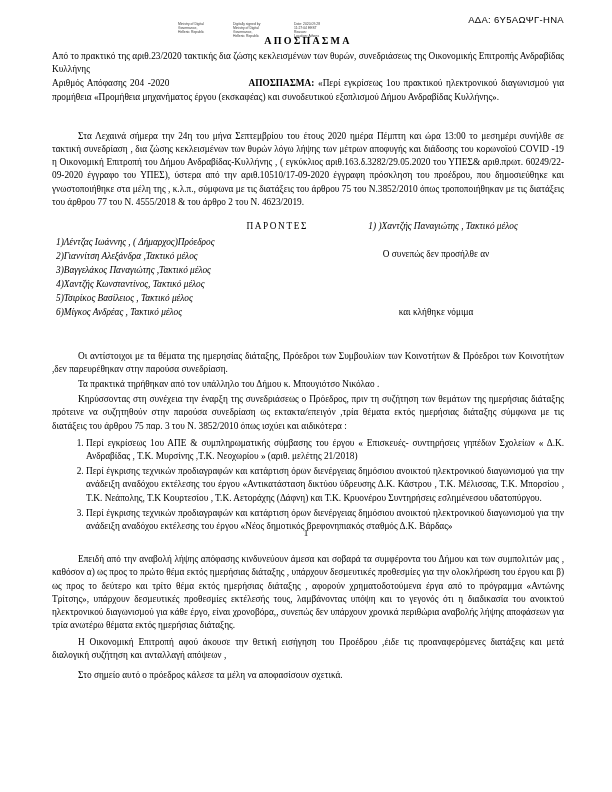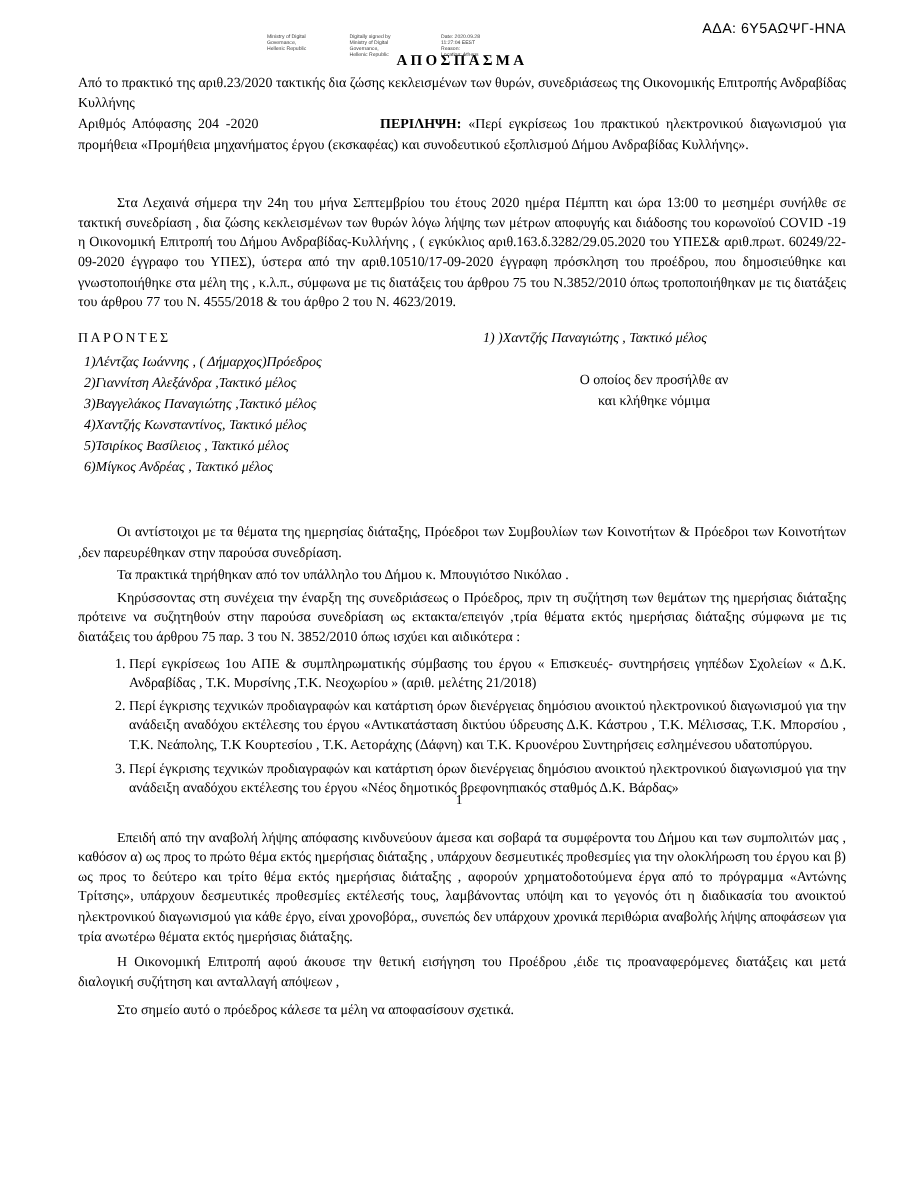--- a/index.html
+++ b/index.html
@@ -68,36 +68,37 @@
     display: flex;
     margin-top: 11px;
     font-size: 9.3px;
     line-height: 1.5;
   }
   .col {
     width: 50%;
     box-sizing: border-box;
   }
   .col-head {
-    text-align: left;
+    text-align: right;
     letter-spacing: 1.6px;
     margin-bottom: 2px;
   }
   .col.right .col-head { letter-spacing: 1.6px; }
   .col ul {
     list-style: none;
     margin: 0;
     padding: 0 0 0 4px;
   }
-  .col.right ul { padding-left: 14px; }
+  .col.right ul { padding-left: 14px; text-align: center; }
   .col li { white-space: nowrap; font-style: italic; }
   .note-center {
     text-align: center;
     font-size: 9.3px;
     line-height: 1.5;
+    margin-top: 44px;
   }
   ol.items {
     margin: 4px 0 0 0;
     padding-left: 34px;
     font-size: 9.3px;
     line-height: 1.42;
   }
   ol.items li {
     margin-bottom: 2px;
     text-align: justify;
@@ -138,21 +139,21 @@
     </div>
   </div>
 
   <div class="doctitle">ΑΠΟΣΠΑΣΜΑ</div>
 
   <div class="topblock">
     <p class="body">Από το πρακτικό   της αριθ.23/2020  τακτικής δια ζώσης κεκλεισμένων  των θυρών,  συνεδριάσεως   της Οικονομικής Επιτροπής Ανδραβίδας Κυλλήνης</p>
     <p class="body">
       <span>Αριθμός Απόφασης  204 -2020</span>
       <span style="display:inline-block;width:72px"></span>
-      <span class="bold">ΠΕΡΙΛΗΨΗ:</span>
+      <span class="bold">ΑΠΟΣΠΑΣΜΑ:</span>
       <span>«Περί εγκρίσεως 1ου πρακτικού ηλεκτρονικού διαγωνισμού για προμήθεια «Προμήθεια μηχανήματος έργου (εκσκαφέας) και συνοδευτικού εξοπλισμού Δήμου Ανδραβίδας Κυλλήνης».</span>
     </p>
   </div>
 
   <p class="body sp indent" style="margin-top:26px">Στα Λεχαινά σήμερα την 24η του μήνα Σεπτεμβρίου  του έτους 2020  ημέρα Πέμπτη   και ώρα 13:00 το μεσημέρι     συνήλθε σε τακτική   συνεδρίαση , δια ζώσης κεκλεισμένων των θυρών λόγω λήψης των μέτρων αποφυγής και διάδοσης  του κορωνοϊού COVID -19 η  Οικονομική Επιτροπή του Δήμου  Ανδραβίδας-Κυλλήνης , ( εγκύκλιος  αριθ.163.δ.3282/29.05.2020 του ΥΠΕΣ&amp; αριθ.πρωτ. 60249/22-09-2020 έγγραφο  του ΥΠΕΣ), ύστερα από την αριθ.10510/17-09-2020 έγγραφη  πρόσκληση του προέδρου, που δημοσιεύθηκε και γνωστοποιήθηκε  στα μέλη της , κ.λ.π., σύμφωνα με τις διατάξεις του άρθρου  75 του Ν.3852/2010 όπως τροποποιήθηκαν  με τις διατάξεις του άρθρου 77 του Ν. 4555/2018 &amp; του άρθρο 2 του Ν. 4623/2019.</p>
 
 
   <div class="two-col">
     <div class="col left">
       <div class="col-head">ΠΑΡΟΝΤΕΣ</div>
@@ -162,21 +163,21 @@
         <li>3)Βαγγελάκος  Παναγιώτης ,Τακτικό μέλος</li>
         <li>4)Χαντζής Κωνσταντίνος, Τακτικό μέλος</li>
         <li>5)Τσιρίκος  Βασίλειος , Τακτικό μέλος</li>
         <li>6)Μίγκος Ανδρέας , Τακτικό μέλος</li>
       </ul>
     </div>
     <div class="col right">
       <ul>
         <li>1) )Χαντζής  Παναγιώτης , Τακτικό μέλος</li>
       </ul>
-      <div class="note-center" style="margin-top:14px">Ο οποίος δεν προσήλθε αν</div>
+      <div class="note-center" style="margin-top:14px">Ο συνεπώς δεν προσήλθε αν</div>
       <div class="note-center">και κλήθηκε νόμιμα</div>
     </div>
   </div>
 
   <p class="body indent" style="margin-top:30px">Οι αντίστοιχοι  με τα θέματα της ημερησίας διάταξης,  Πρόεδροι  των Συμβουλίων  των  Κοινοτήτων &amp;  Πρόεδροι  των Κοινοτήτων  ,δεν παρευρέθηκαν  στην παρούσα συνεδρίαση.</p>
   <p class="body indent">Τα πρακτικά τηρήθηκαν από τον υπάλληλο του Δήμου κ. Μπουγιότσο Νικόλαο .</p>
   <p class="body indent">Κηρύσσοντας  στη συνέχεια την έναρξη της συνεδριάσεως  ο Πρόεδρος,  πριν τη συζήτηση  των θεμάτων της ημερήσιας διάταξης  πρότεινε  να συζητηθούν   στην παρούσα συνεδρίαση ως εκτακτα/επειγόν  ,τρία   θέματα   εκτός ημερήσιας  διάταξης σύμφωνα με τις διατάξεις του άρθρου 75 παρ. 3 του Ν. 3852/2010 όπως  ισχύει  και  αιδικότερα :</p>
 
   <ol class="items">
     <li>Περί εγκρίσεως  1ου ΑΠΕ &amp; συμπληρωματικής σύμβασης  του έργου « Επισκευές- συντηρήσεις γηπέδων Σχολείων « Δ.Κ. Ανδραβίδας , Τ.Κ. Μυρσίνης ,Τ.Κ. Νεοχωρίου » (αριθ. μελέτης  21/2018)</li>

